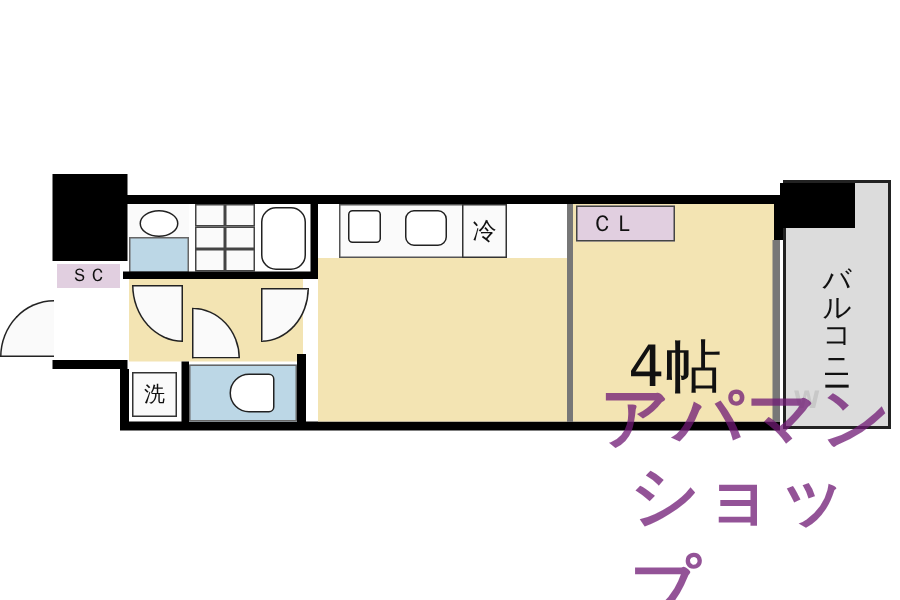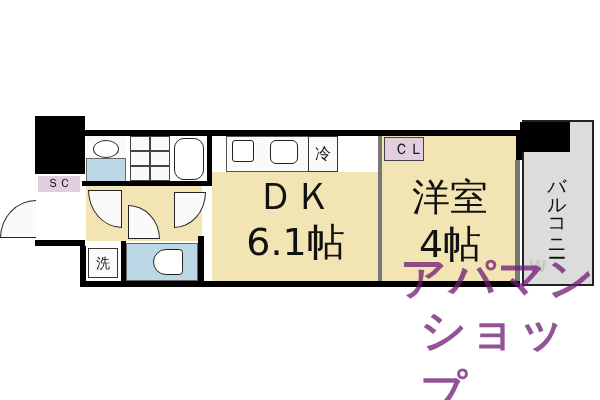--- a/index.html
+++ b/index.html
@@ -76,30 +76,27 @@
   <div class="abs wall" style="left:198px;top:236px;width:6px;height:47px;"></div>
   <div class="abs" style="left:153px;top:249px;width:30px;height:26px;border:1.5px solid #222;border-radius:14px 4px 4px 14px;background:#fff;"></div>
 
   <div class="abs floor-yellow" style="left:212px;top:172px;width:166px;height:109px;"></div>
   <div class="abs floor-white" style="left:226px;top:136px;width:112px;height:36px;border:1px solid #555;"></div>
   <div class="abs" style="left:232px;top:140px;width:22px;height:22px;border:1px solid #222;border-radius:3px;background:#fff;"></div>
   <div class="abs" style="left:270px;top:140px;width:28px;height:24px;border:1px solid #222;border-radius:6px;background:#fff;"></div>
   <div class="abs floor-white" style="left:308px;top:136px;width:30px;height:36px;border:1px solid #333;">
     <span class="abs label" style="left:0;top:9px;width:28px;font-size:16px;">冷</span>
   </div>
-  <div class="abs label big" style="left:230px;top:177px;width:130px;">ＤＫ</div>
-  <div class="abs label big" style="left:228px;top:223px;width:135px;">6.1帖</div>
 
   <div class="abs slider" style="left:378px;top:136px;width:4px;height:145px;"></div>
 
   <div class="abs floor-yellow" style="left:382px;top:136px;width:134px;height:145px;"></div>
-  <div class="abs floor-pink" style="left:384px;top:137px;width:40px;height:24px;border:1px solid #444;">
+  <div class="abs floor-pink" style="left:384px;top:137px;width:66px;height:24px;border:1px solid #444;">
     <span class="abs label" style="left:0;top:4px;width:48px;font-size:15px;">ＣＬ</span>
   </div>
-  <div class="abs label big" style="left:395px;top:178px;width:110px;">洋室</div>
   <div class="abs label big" style="left:400px;top:225px;width:100px;text-align:center;">4帖</div>
 
   <div class="abs slider" style="left:515px;top:160px;width:5px;height:121px;"></div>
 
   <div class="abs floor-gray" style="left:522px;top:120px;width:72px;height:166px;border:2px solid #222;"></div>
   <div class="abs wall" style="left:520px;top:122px;width:50px;height:30px;"></div>
   <div class="abs label vert" style="left:545px;top:165px;width:22px;font-size:19px;letter-spacing:-1px;">バルコニー</div>
   <div class="abs" style="left:529px;top:257px;font-size:16px;font-weight:bold;color:#c8c8c8;">W</div>
 
   <div class="abs watermark" style="left:400px;top:248px;opacity:0.75;">アパマン</div>

